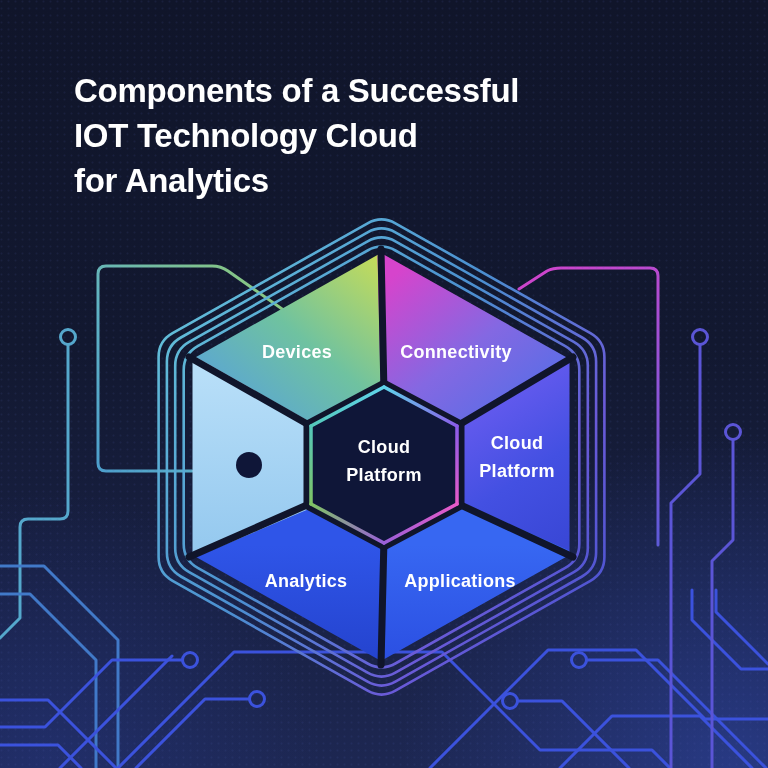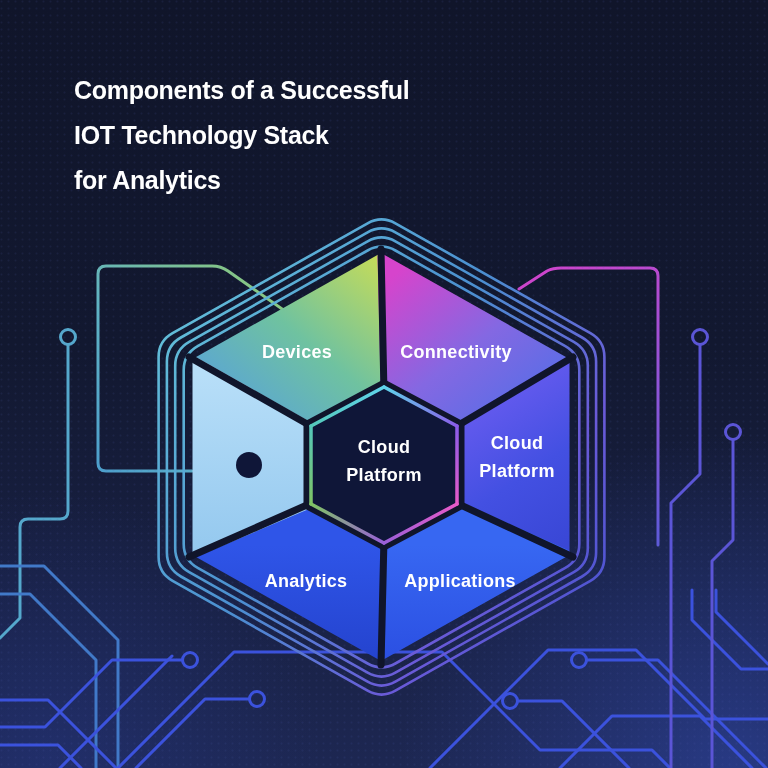--- a/index.html
+++ b/index.html
@@ -1,36 +1,36 @@
 <!DOCTYPE html>
 <html><head>
 <meta charset="utf-8">
 <style>
   html,body{margin:0;padding:0;background:#10152a;}
   #canvas{position:relative;width:768px;height:768px;overflow:hidden;
           font-family:"Liberation Sans",sans-serif;}
   #canvas svg{position:absolute;left:0;top:0;}
   .title-block{position:absolute;left:74px;top:68px;z-index:5;color:#ffffff;
-               font-weight:700;font-size:25px;line-height:45px;letter-spacing:-0.3px;}
+               font-weight:700;font-size:33px;line-height:45px;letter-spacing:-0.3px;}
   .seg-label{font-family:"Liberation Sans",sans-serif;font-weight:700;font-size:18px;
              fill:#ffffff;text-anchor:middle;letter-spacing:0.3px;}
   .trace{fill:none;stroke-width:3;stroke-linejoin:round;stroke-linecap:round;}
   .via{fill:none;stroke-width:3;}
   .ring{fill:none;stroke:url(#ringGrad);stroke-width:2.6;}
   .divider{stroke:#10152b;stroke-width:7;stroke-linecap:round;fill:none;}
   .edge{stroke-width:3.5;stroke-linecap:round;fill:none;}
 </style>
 </head>
 <body>
 
 <div id="canvas">
 
   <div class="title-block">
     <div>Components of a Successful</div>
-    <div>IOT Technology Stack</div>
+    <div>IOT Technology Cloud</div>
     <div>for Analytics</div>
   </div>
 
   <svg width="768" height="768" viewBox="0 0 768 768">
     <defs>
       <linearGradient id="bgGrad" x1="0" y1="0" x2="0" y2="1">
         <stop offset="0" stop-color="#10152a"></stop>
         <stop offset="0.45" stop-color="#121830"></stop>
         <stop offset="1" stop-color="#1d2752"></stop>
       </linearGradient>

